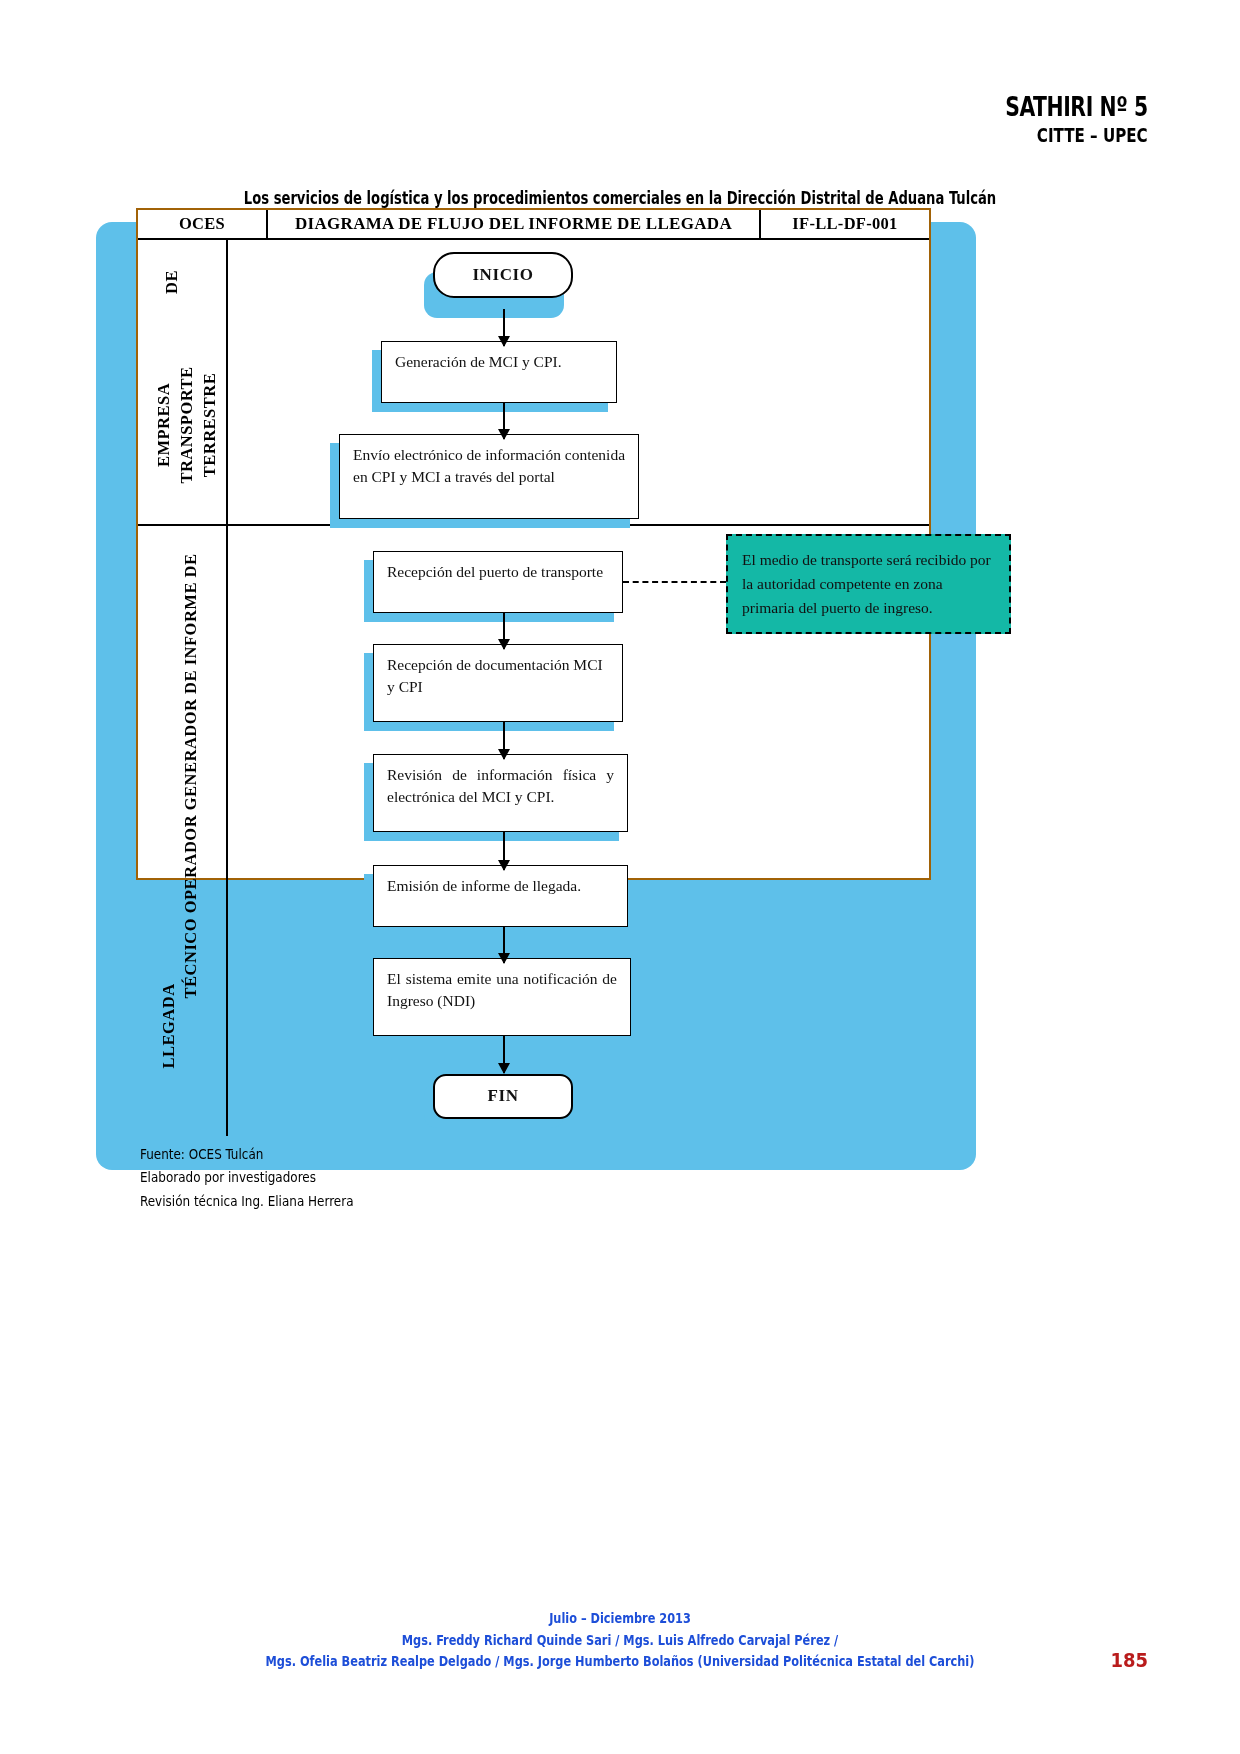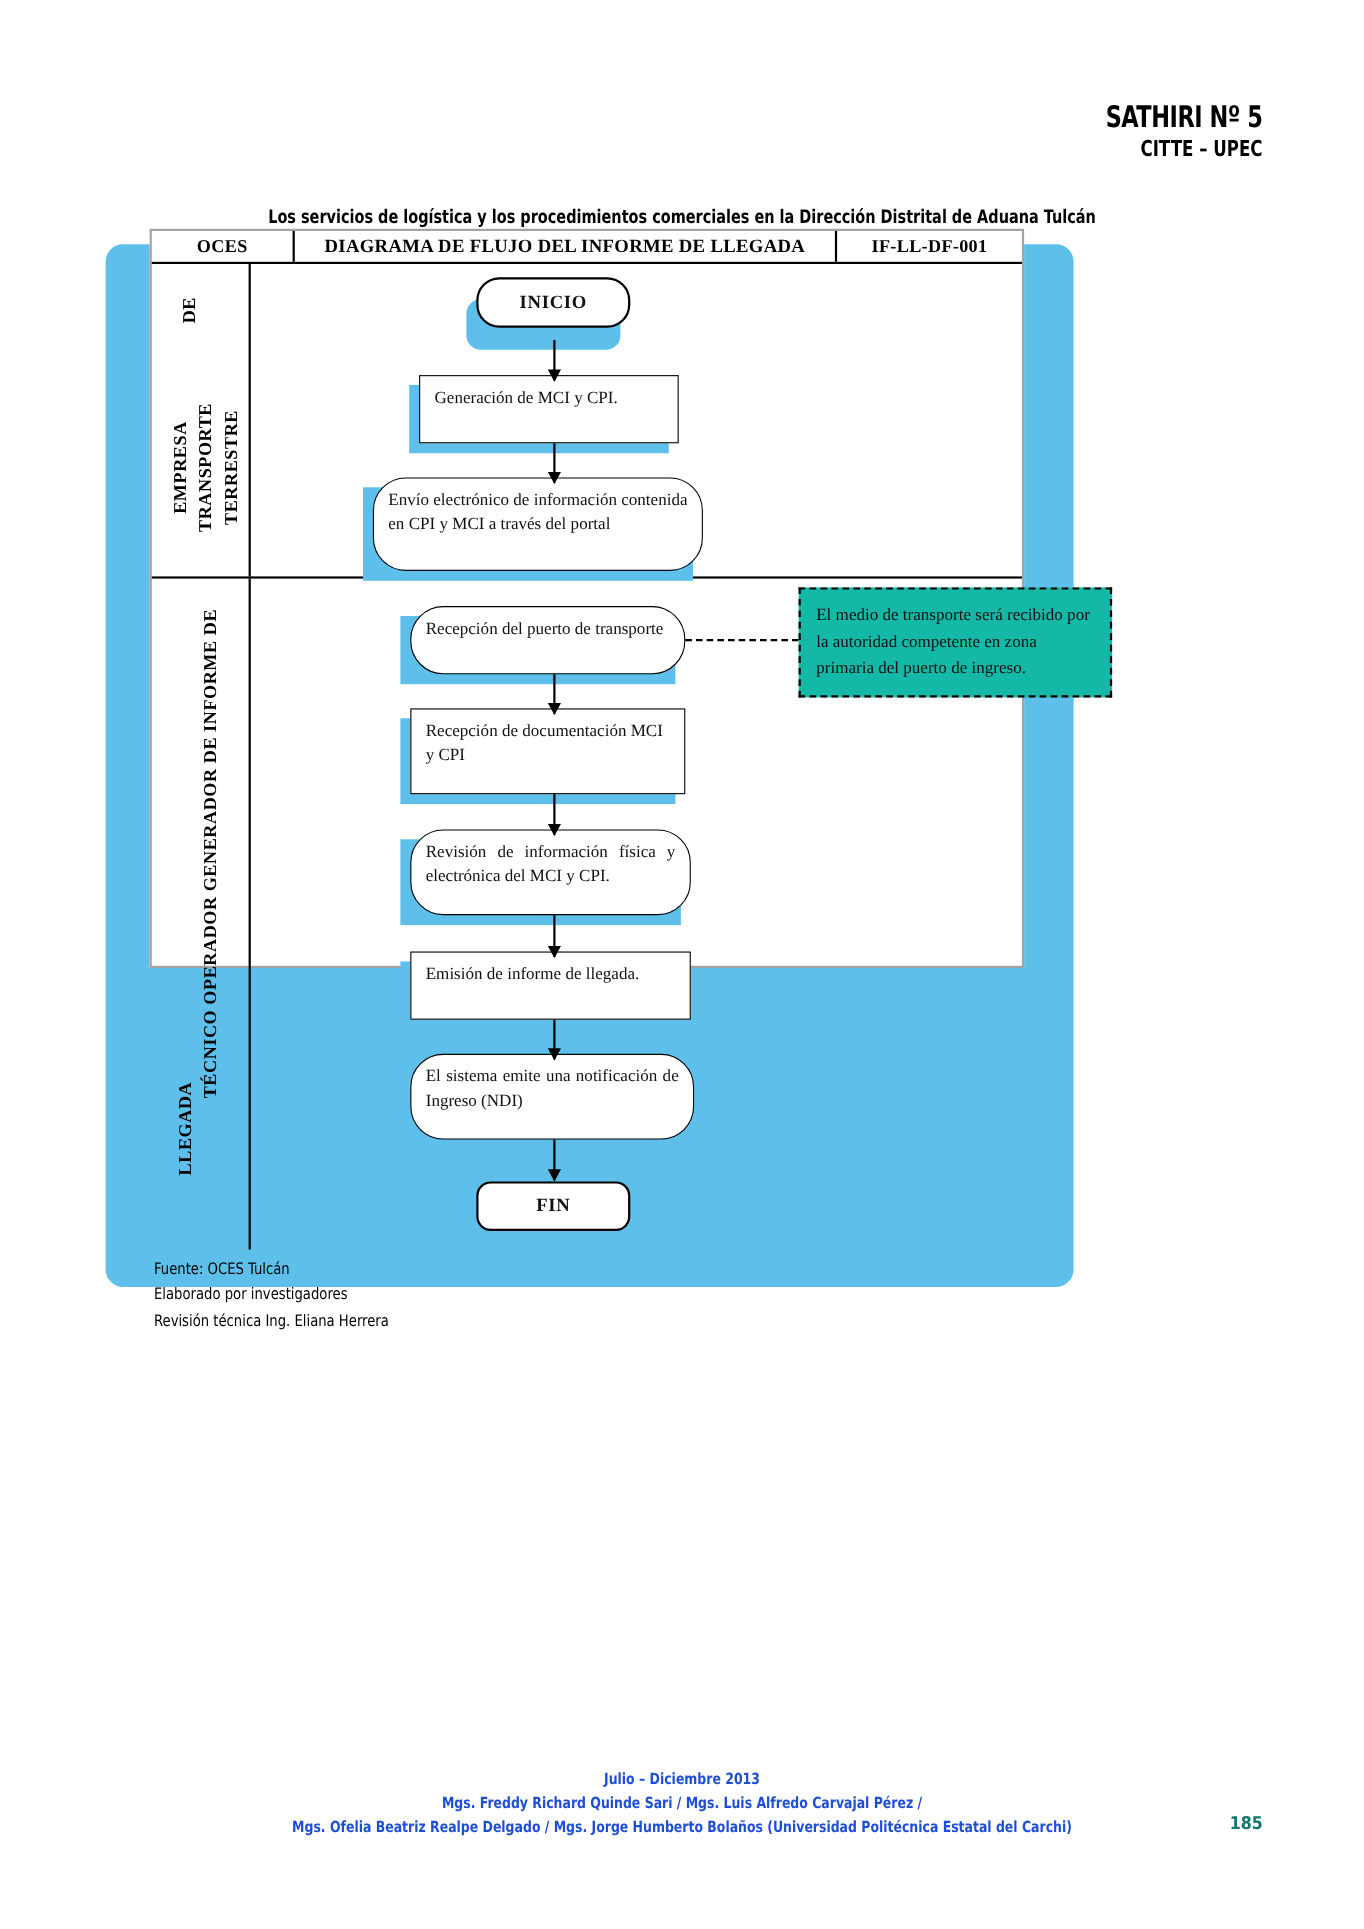--- a/index.html
+++ b/index.html
@@ -44,21 +44,21 @@
     position: absolute; left: 96px; top: 222px;
     width: 880px; height: 948px;
     background: #5ec0ea;
     border-radius: 16px;
   }
 
   
   .table-wrap {
     position: absolute; left: 136px; top: 208px;
     width: 795px; height: 672px;
-    border: 2px solid #a3a3a3;
+    border: 2px solid #a16207;
     background: #fff;
   }
   .thead {
     display: flex; height: 30px;
     border-bottom: 2px solid #000;
   }
   .th {
     display: flex; align-items: center; justify-content: center;
     font-family: "Liberation Serif", serif;
     font-weight: bold; font-size: 16.5px; color: #000;
@@ -105,21 +105,21 @@
     background: #5ec0ea;
     z-index: 2;
   }
   .node.terminator {
     border-radius: 13px;
     border-width: 2px;
     display: flex; align-items: center; justify-content: center;
     font-weight: bold; font-size: 17px; letter-spacing: 0.6px;
   }
   .node-shadow.terminator { border-radius: 13px; }
-  .node.justify { text-align: justify; text-align-last: left; border-radius: 30px; }
+  .node.justify { text-align: justify; text-align-last: left; }
 
   
   .arrow { position: absolute; z-index: 4; }
   .arrow .stem {
     position: absolute; left: 0; top: 0;
     width: 2.4px; background: #000; height: 100%;
   }
   .arrow .head {
     position: absolute; left: -5.3px; bottom: -1px;
     width: 0; height: 0;
@@ -158,21 +158,21 @@
     position: absolute; left: 0; top: 1608px; width: 1240px;
     text-align: center;
     font-family: "DejaVu Sans Condensed", "DejaVu Sans", sans-serif;
     font-weight: bold; font-size: 14px; color: #1d4ed8;
     line-height: 1.55;
   }
   .footer div { transform: scaleX(0.9); white-space: nowrap; }
   .page-num {
     position: absolute; right: 92px; top: 1648px;
     font-family: "DejaVu Sans Condensed", "DejaVu Sans", sans-serif;
-    font-weight: bold; font-size: 16px; color: #0f766e;
+    font-weight: bold; font-size: 20px; color: #b91c1c;
   }
 </style>
 </head>
 <body>
 
 <div class="page">
 
   <div class="journal-head">
     <div class="journal-title">SATHIRI Nº 5</div>
     <div class="journal-sub">CITTE – UPEC</div>

